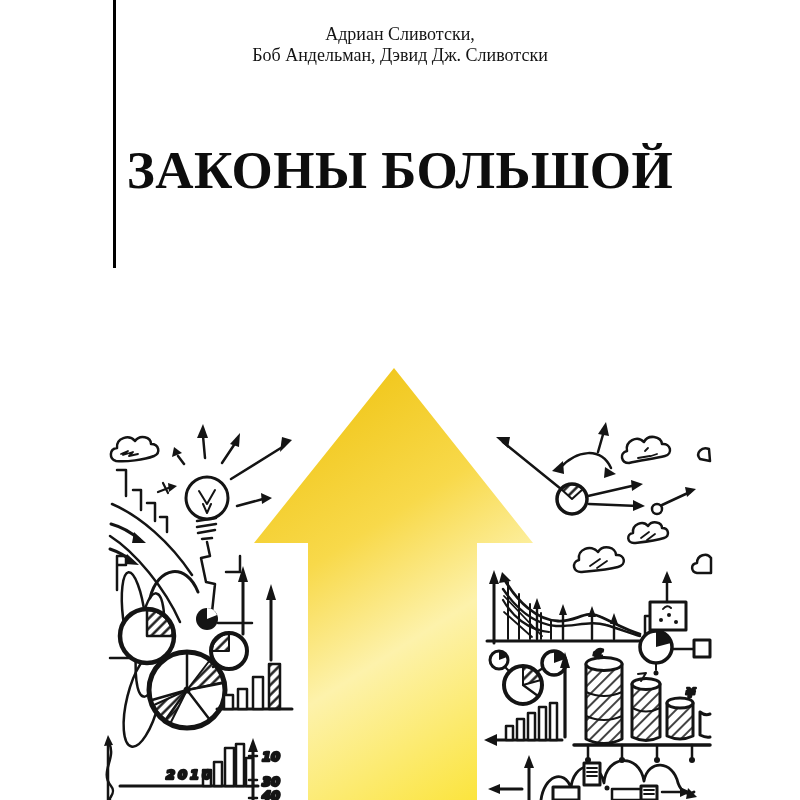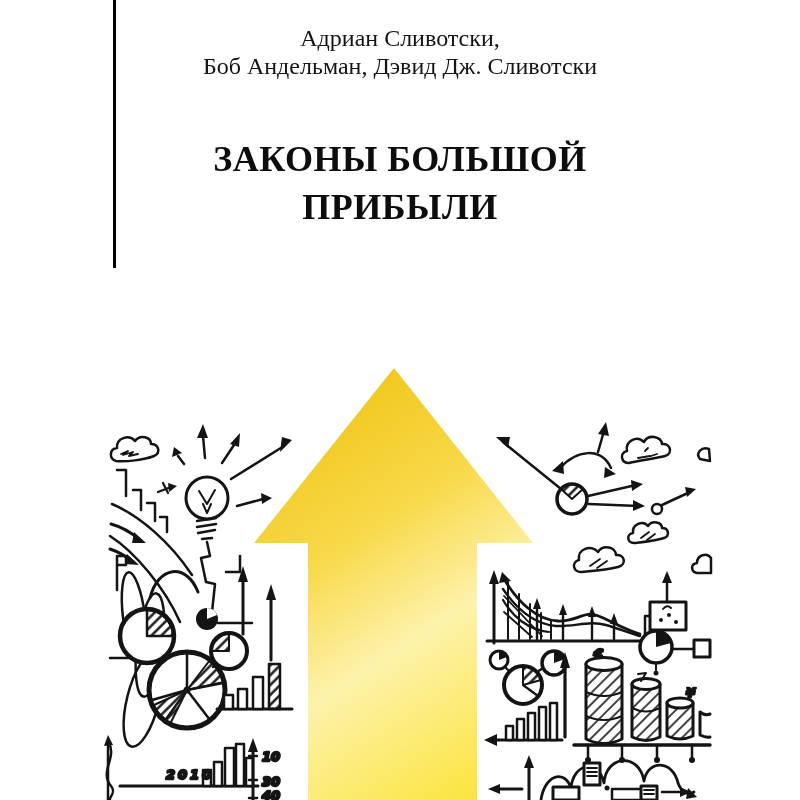--- a/index.html
+++ b/index.html
@@ -1,22 +1,22 @@
 <!DOCTYPE html>
 <html><head>
 <meta charset="utf-8">
 <style>
   html,body{margin:0;padding:0;background:#ffffff;}
   .cover{position:relative;width:800px;height:800px;background:#ffffff;overflow:hidden;
          font-family:"Liberation Serif", serif;}
   .spine-line{position:absolute;left:113px;top:0;width:3px;height:268px;background:#000;}
   .authors{position:absolute;top:24px;left:0;width:100%;text-align:center;
-           font-size:24px;line-height:1.17;color:#141414;}
+           font-size:18px;line-height:1.17;color:#141414;}
   .title{position:absolute;top:136px;left:0;width:100%;text-align:center;
-         font-weight:700;font-size:36px;line-height:1.32;letter-spacing:.5px;color:#0d0d0d;}
+         font-weight:700;font-size:53px;line-height:1.32;letter-spacing:.5px;color:#0d0d0d;}
   .art{position:absolute;left:0;top:0;}
   .doodle{stroke:#141414;fill:none;stroke-linecap:round;stroke-linejoin:round;}
   .ink{fill:#141414;stroke:none;}
   .sketch-text{font-family:"DejaVu Sans", sans-serif;font-style:italic;font-weight:bold;fill:#141414;}
 </style>
 </head>
 <body>
 
 <div class="cover">
 
@@ -282,16 +282,15 @@
     </g>
   </svg>
 
   <div class="authors">
     <div>Адриан Сливотски,</div>
     <div>Боб Андельман, Дэвид Дж. Сливотски</div>
   </div>
 
   <div class="title">
     <div>ЗАКОНЫ БОЛЬШОЙ</div>
-    <div>ПРИБЫЛИ</div>
   </div>
 
 </div>
 
 </body></html>

